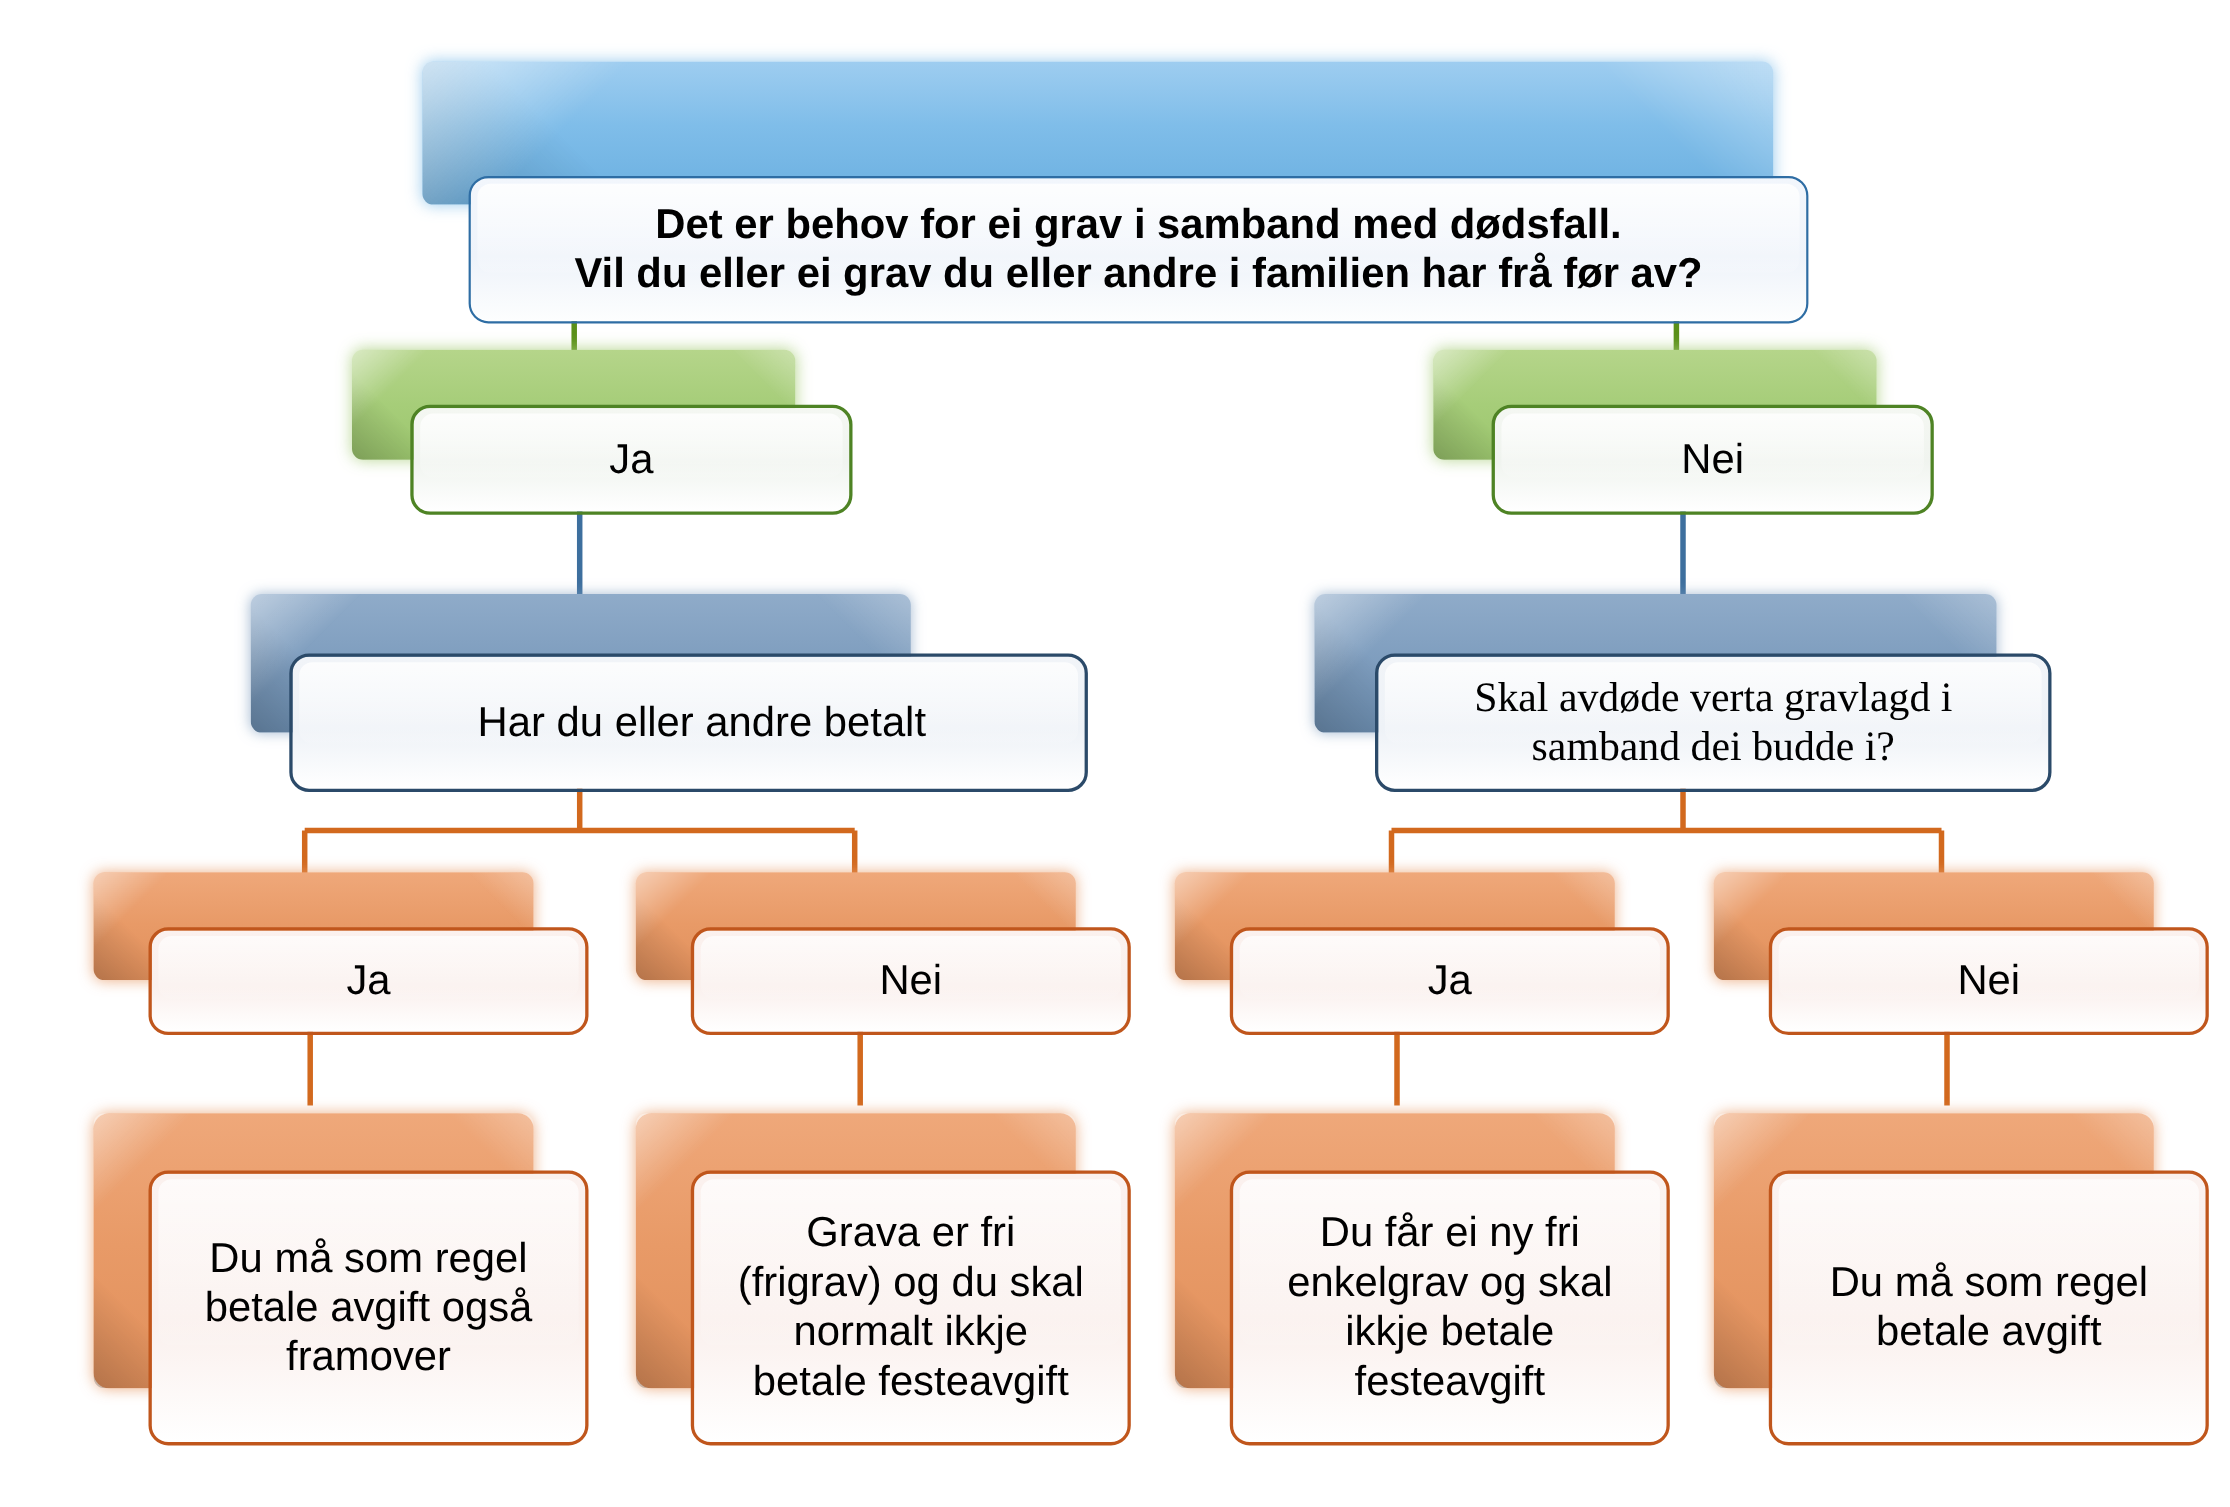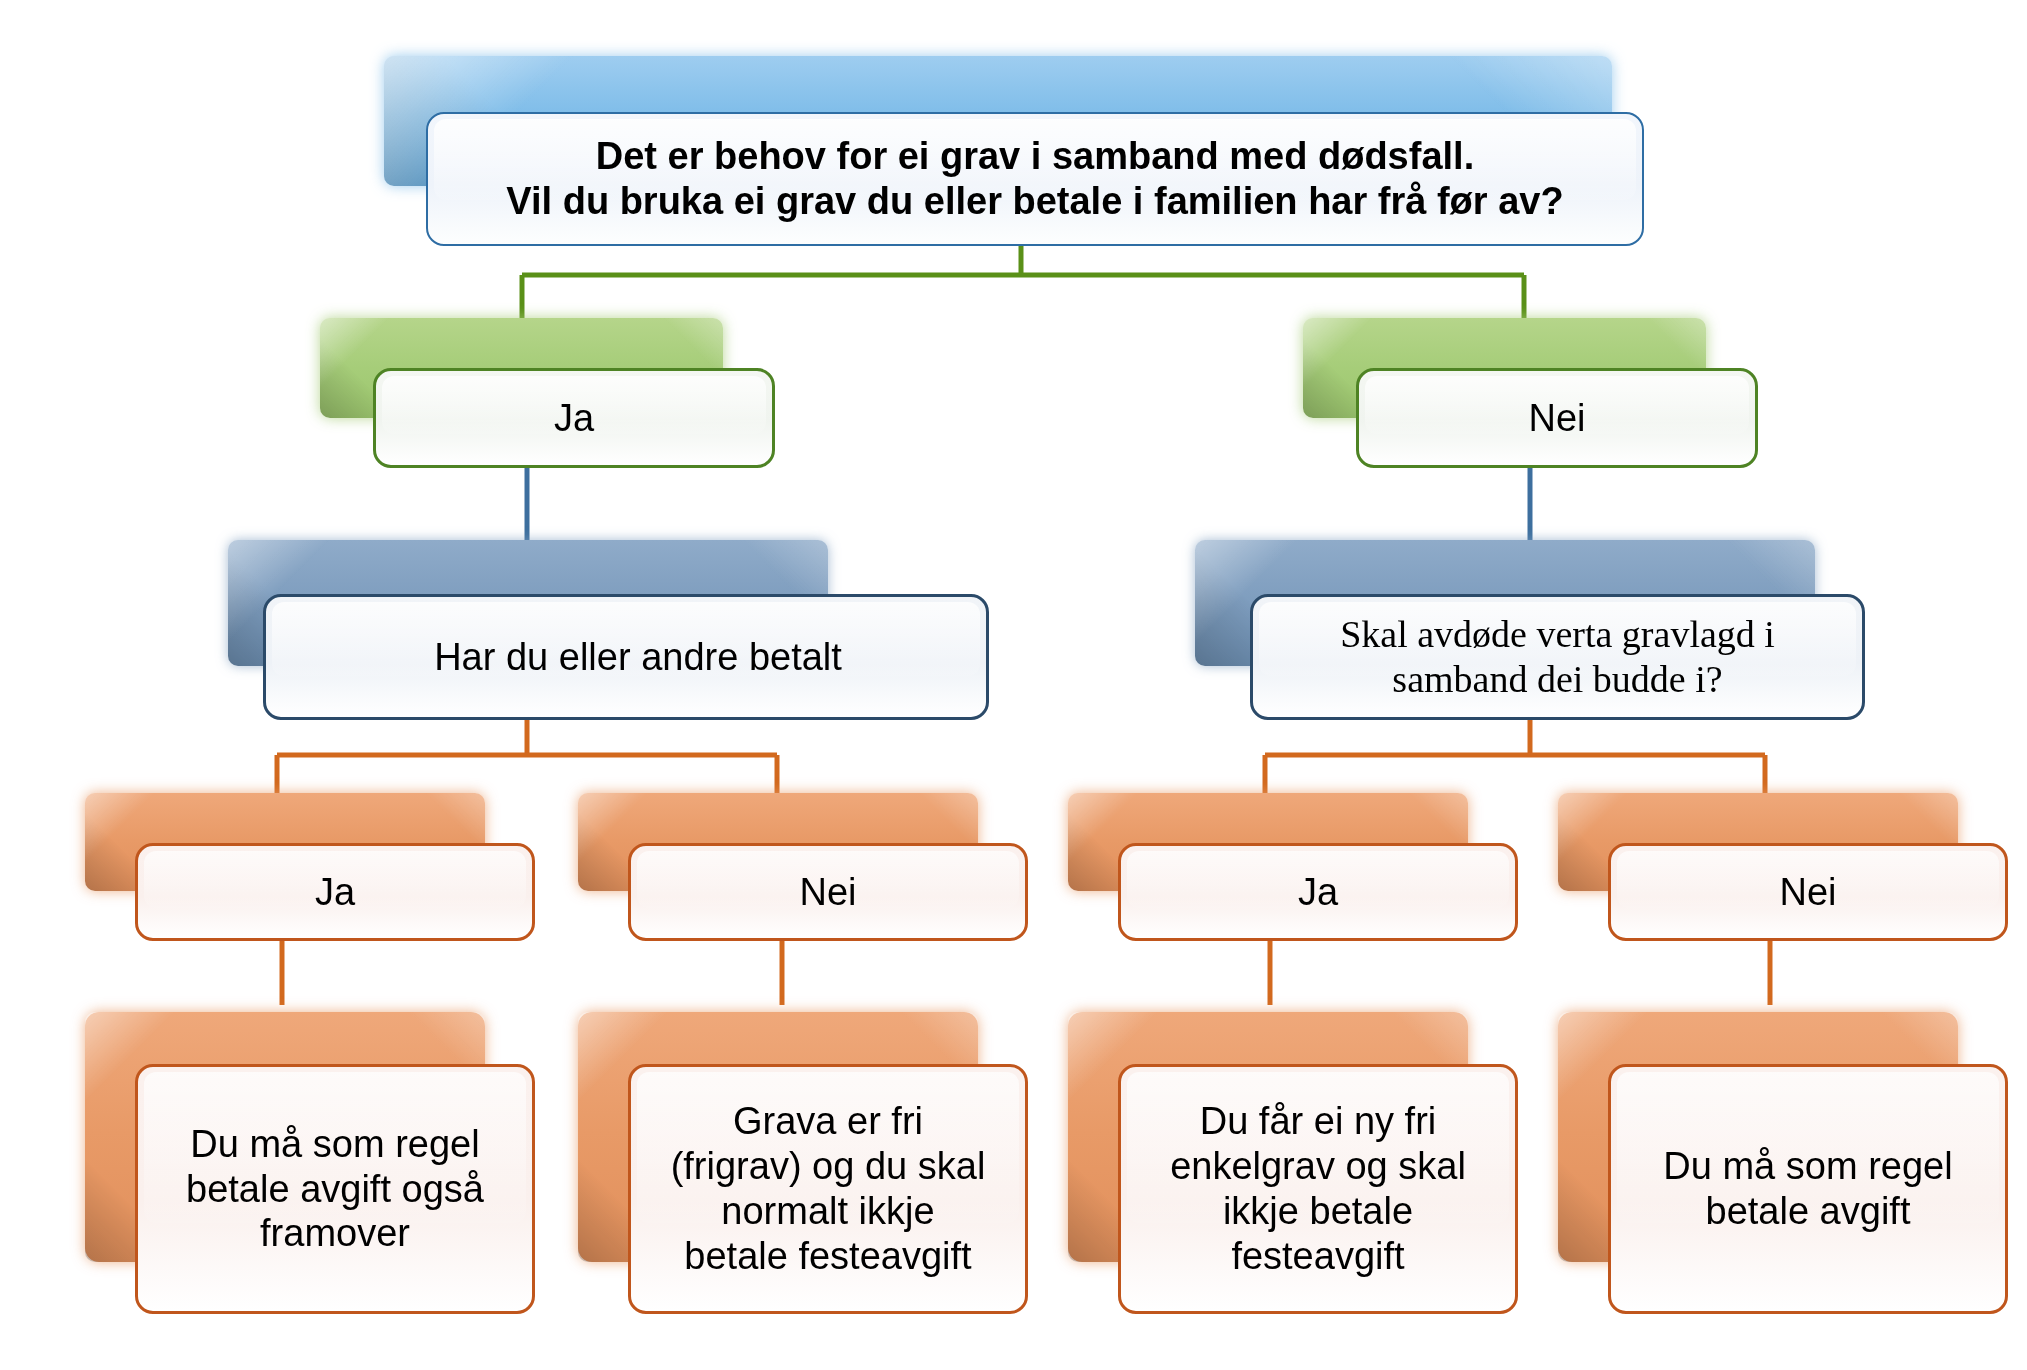--- a/index.html
+++ b/index.html
@@ -150,21 +150,21 @@
   }
   .orange .card {
     background: linear-gradient(180deg, #fbf1ee 0%, #faf0ed 55%, #ffffff 100%);
     border: 3px solid #c0561c;
   }
   .orange .card::after {
     background: linear-gradient(180deg, rgba(255,255,255,0.7) 0%, rgba(255,255,255,0.08) 100%);
   }
 
   
-  .t-root   { font-size: 38px; font-weight: 700; }
+  .t-root   { font-size: 38px; font-weight: 700; margin-top: 48px; }
   .t-branch { font-size: 38px; font-weight: 400; }
   .t-q      { font-size: 38px; font-weight: 400; }
   .t-res    { font-size: 38px; font-weight: 400; }
 </style>
 </head>
 <body>
 
 <div id="canvas">
 
   <svg id="connectors" viewBox="0 0 2027 1370" width="2027" height="1370" xmlns="http://www.w3.org/2000/svg">
@@ -197,21 +197,21 @@
       <path d="M 282 935 L 282 1005"></path>
       <path d="M 782 935 L 782 1005"></path>
       <path d="M 1270 935 L 1270 1005"></path>
       <path d="M 1770 935 L 1770 1005"></path>
     </g>
   </svg>
 
   <div class="node blue" style="left:384px; top:56px; width:1260px; height:190px;">
     <div class="plate" style="width:1228px; height:130px;"></div>
     <div class="card t-root" style="left:42px; top:56px; width:1218px; height:134px;">
-      <span class="label"><span>Det er behov for ei grav i samband med dødsfall.</span><br><span>Vil du bruka ei grav du eller betale i familien har frå før av?</span></span>
+      <span class="label"><span>Det er behov for ei grav i samband med dødsfall.</span><br><span>Vil du eller ei grav du eller andre i familien har frå før av?</span></span>
     </div>
   </div>
 
   <div class="node green" style="left:320px; top:318px; width:455px; height:150px;">
     <div class="plate" style="width:403px; height:100px;"></div>
     <div class="card t-branch" style="left:53px; top:50px; width:402px; height:100px;">
       <span class="label">Ja</span>
     </div>
   </div>
 

